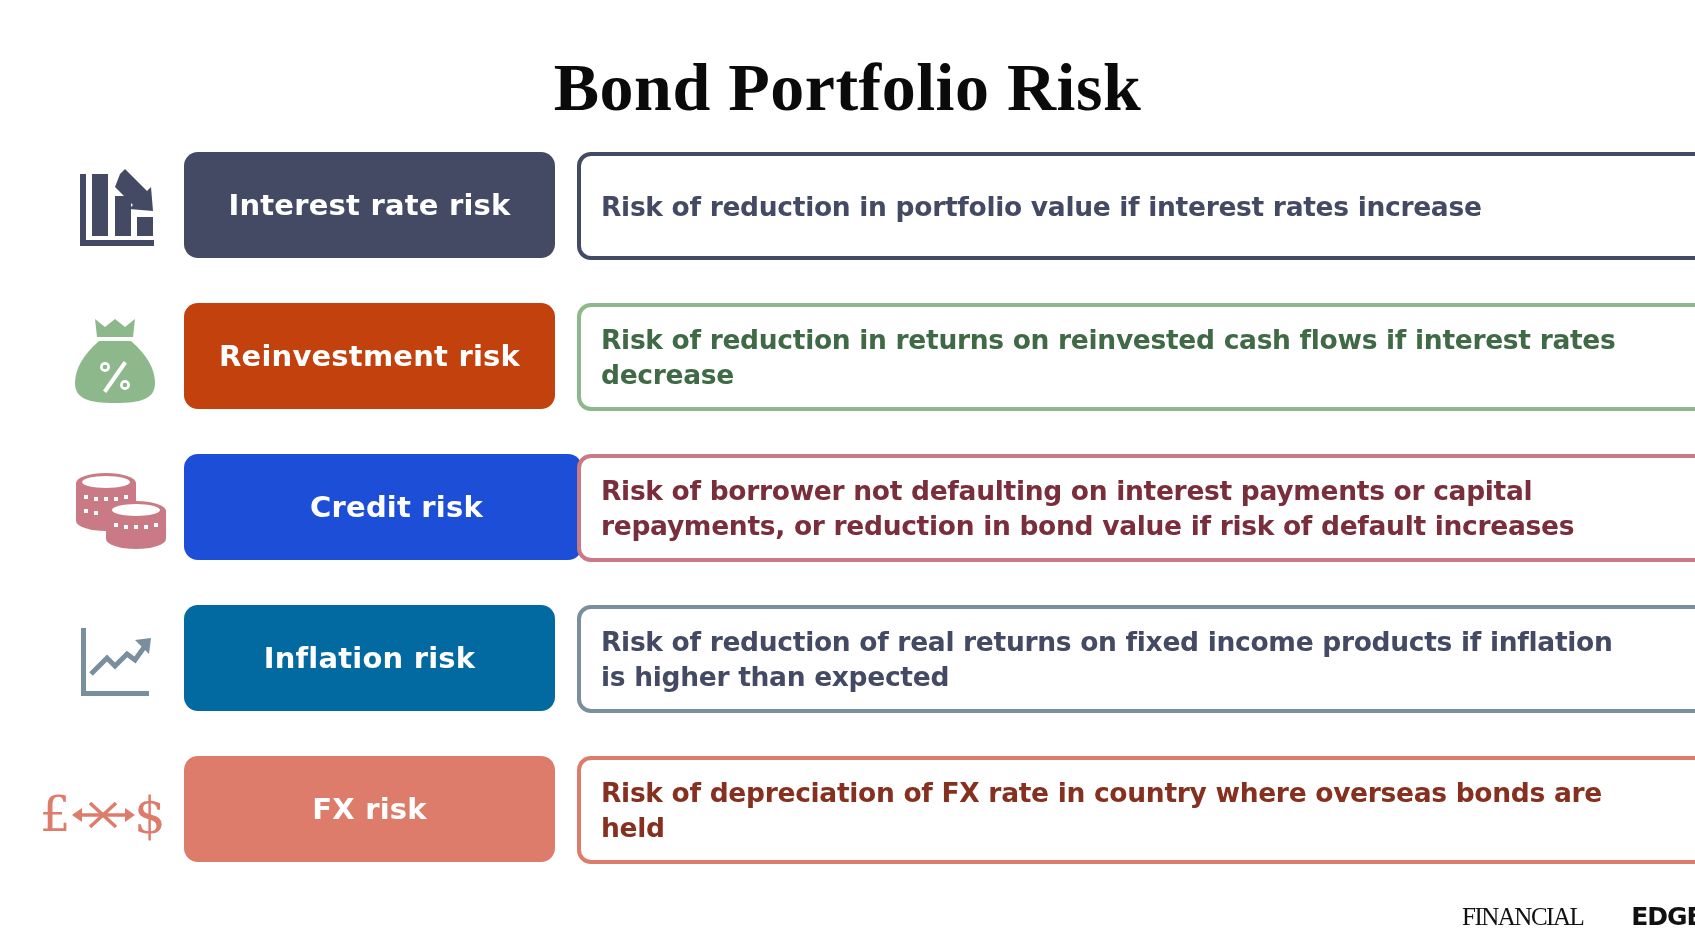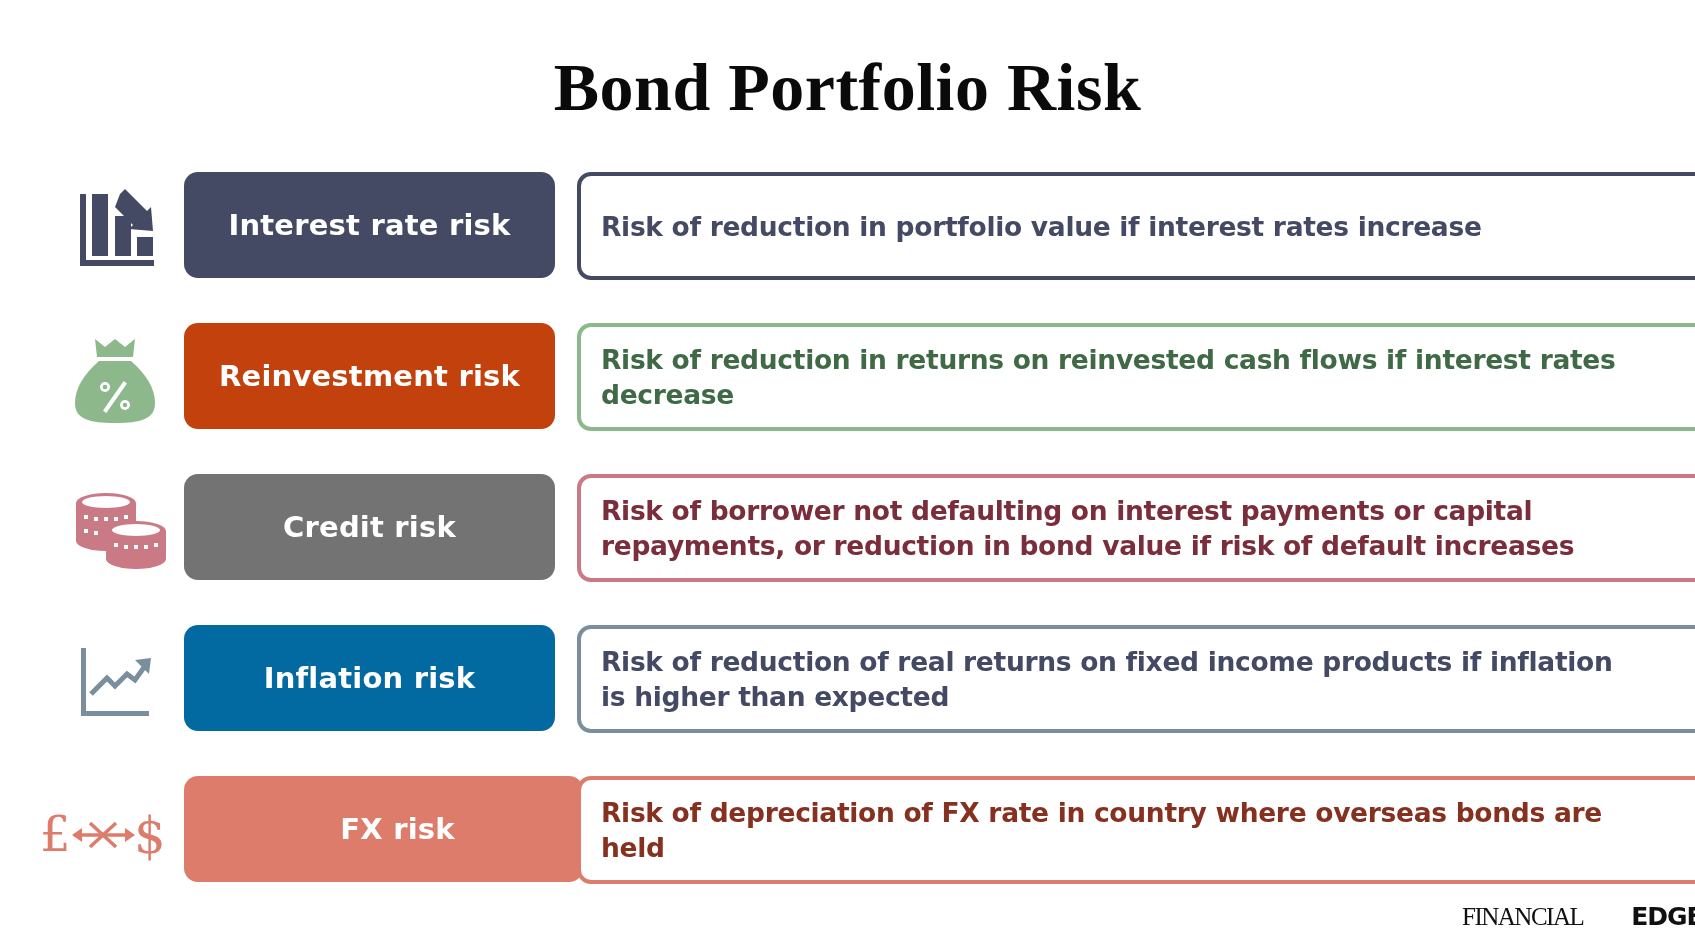--- a/index.html
+++ b/index.html
@@ -5,21 +5,21 @@
     html, body { margin:0; padding:0; }
     body {
       width:1695px; height:947px; background:#ffffff; position:relative; overflow:hidden;
       font-family:"DejaVu Sans", sans-serif;
     }
     .title {
       position:absolute; left:0; right:0; top:48px; text-align:center;
       font-family:"Liberation Serif","DejaVu Serif", serif; font-weight:bold;
       font-size:68px; color:#0a0a0a; letter-spacing:0.5px;
     }
-    .row { position:absolute; left:0; width:1695px; height:108px;margin-top:20px; }
+    .row { position:absolute; left:0; width:1695px; height:108px; }
     .icon { position:absolute; left:55px; top:12px; width:120px; height:90px;
       display:flex; align-items:center; justify-content:center; }
     .label {
       position:absolute; left:184px; top:0; width:371px; height:106px; border-radius:14px;
       display:flex; align-items:center; justify-content:center; color:#ffffff;
       font-family:"DejaVu Sans", sans-serif; font-weight:bold; font-size:29px; letter-spacing:0.2px;
     }
     .desc {
       position:absolute; left:577px; top:0; width:1083px; height:100px; border-radius:14px;
       border:4px solid #444a63; background:#fff; display:flex; align-items:center;
@@ -105,21 +105,21 @@
         <rect x="10" y="38" width="4" height="4"></rect>
           <rect x="20" y="40" width="4" height="4"></rect>
         <rect x="40" y="52" width="4" height="4"></rect>
           <rect x="50" y="54" width="4" height="4"></rect>
           <rect x="60" y="54" width="4" height="4"></rect>
           <rect x="70" y="54" width="4" height="4"></rect>
           <rect x="80" y="52" width="4" height="4"></rect>
       </g>
     </svg>
   </div>
-  <div class="label" style="background:#737373;">Credit risk</div>
+  <div class="label" style="background:#1d4ed8;padding-left:27px;">Credit risk</div>
   <div class="desc" style="border-color:#c97a85; color:#7a2d3a;">
     <span>Risk of borrower not defaulting on interest payments or capital repayments, or reduction in bond value if risk of default increases</span>
   </div>
 </div>
 
 <div class="row" style="top:605px;">
   <div class="icon">
     <svg width="76" height="72" viewBox="0 0 76 72">
       <g fill="#7a8f9e">
         <rect x="4" y="2" width="5" height="68"></rect>
@@ -142,21 +142,21 @@
       <text x="94" y="50" font-family="DejaVu Serif, serif" font-size="50" fill="#de7c6c">$</text>
       <g stroke="#de7c6c" stroke-width="3.5" fill="none">
         <line x1="34" y1="32" x2="92" y2="32"></line>
         <line x1="50" y1="20" x2="76" y2="44"></line>
         <line x1="50" y1="44" x2="76" y2="20"></line>
       </g>
       <polygon points="32,32 42,25 42,39" fill="#de7c6c"></polygon>
       <polygon points="95,32 85,25 85,39" fill="#de7c6c"></polygon>
     </svg>
   </div>
-  <div class="label" style="background:#de7c6c;padding-left:28px;">FX risk</div>
+  <div class="label" style="background:#de7c6c;">FX risk</div>
   <div class="desc" style="border-color:#de7c6c; color:#86301f;">
     <span>Risk of depreciation of FX rate in country where overseas bonds are held</span>
   </div>
 </div>
 
 <div class="logo">
   <span class="thin">FINANCIAL</span><span class="bold">EDGE</span>
   <span class="corner"></span>
 </div>
 

